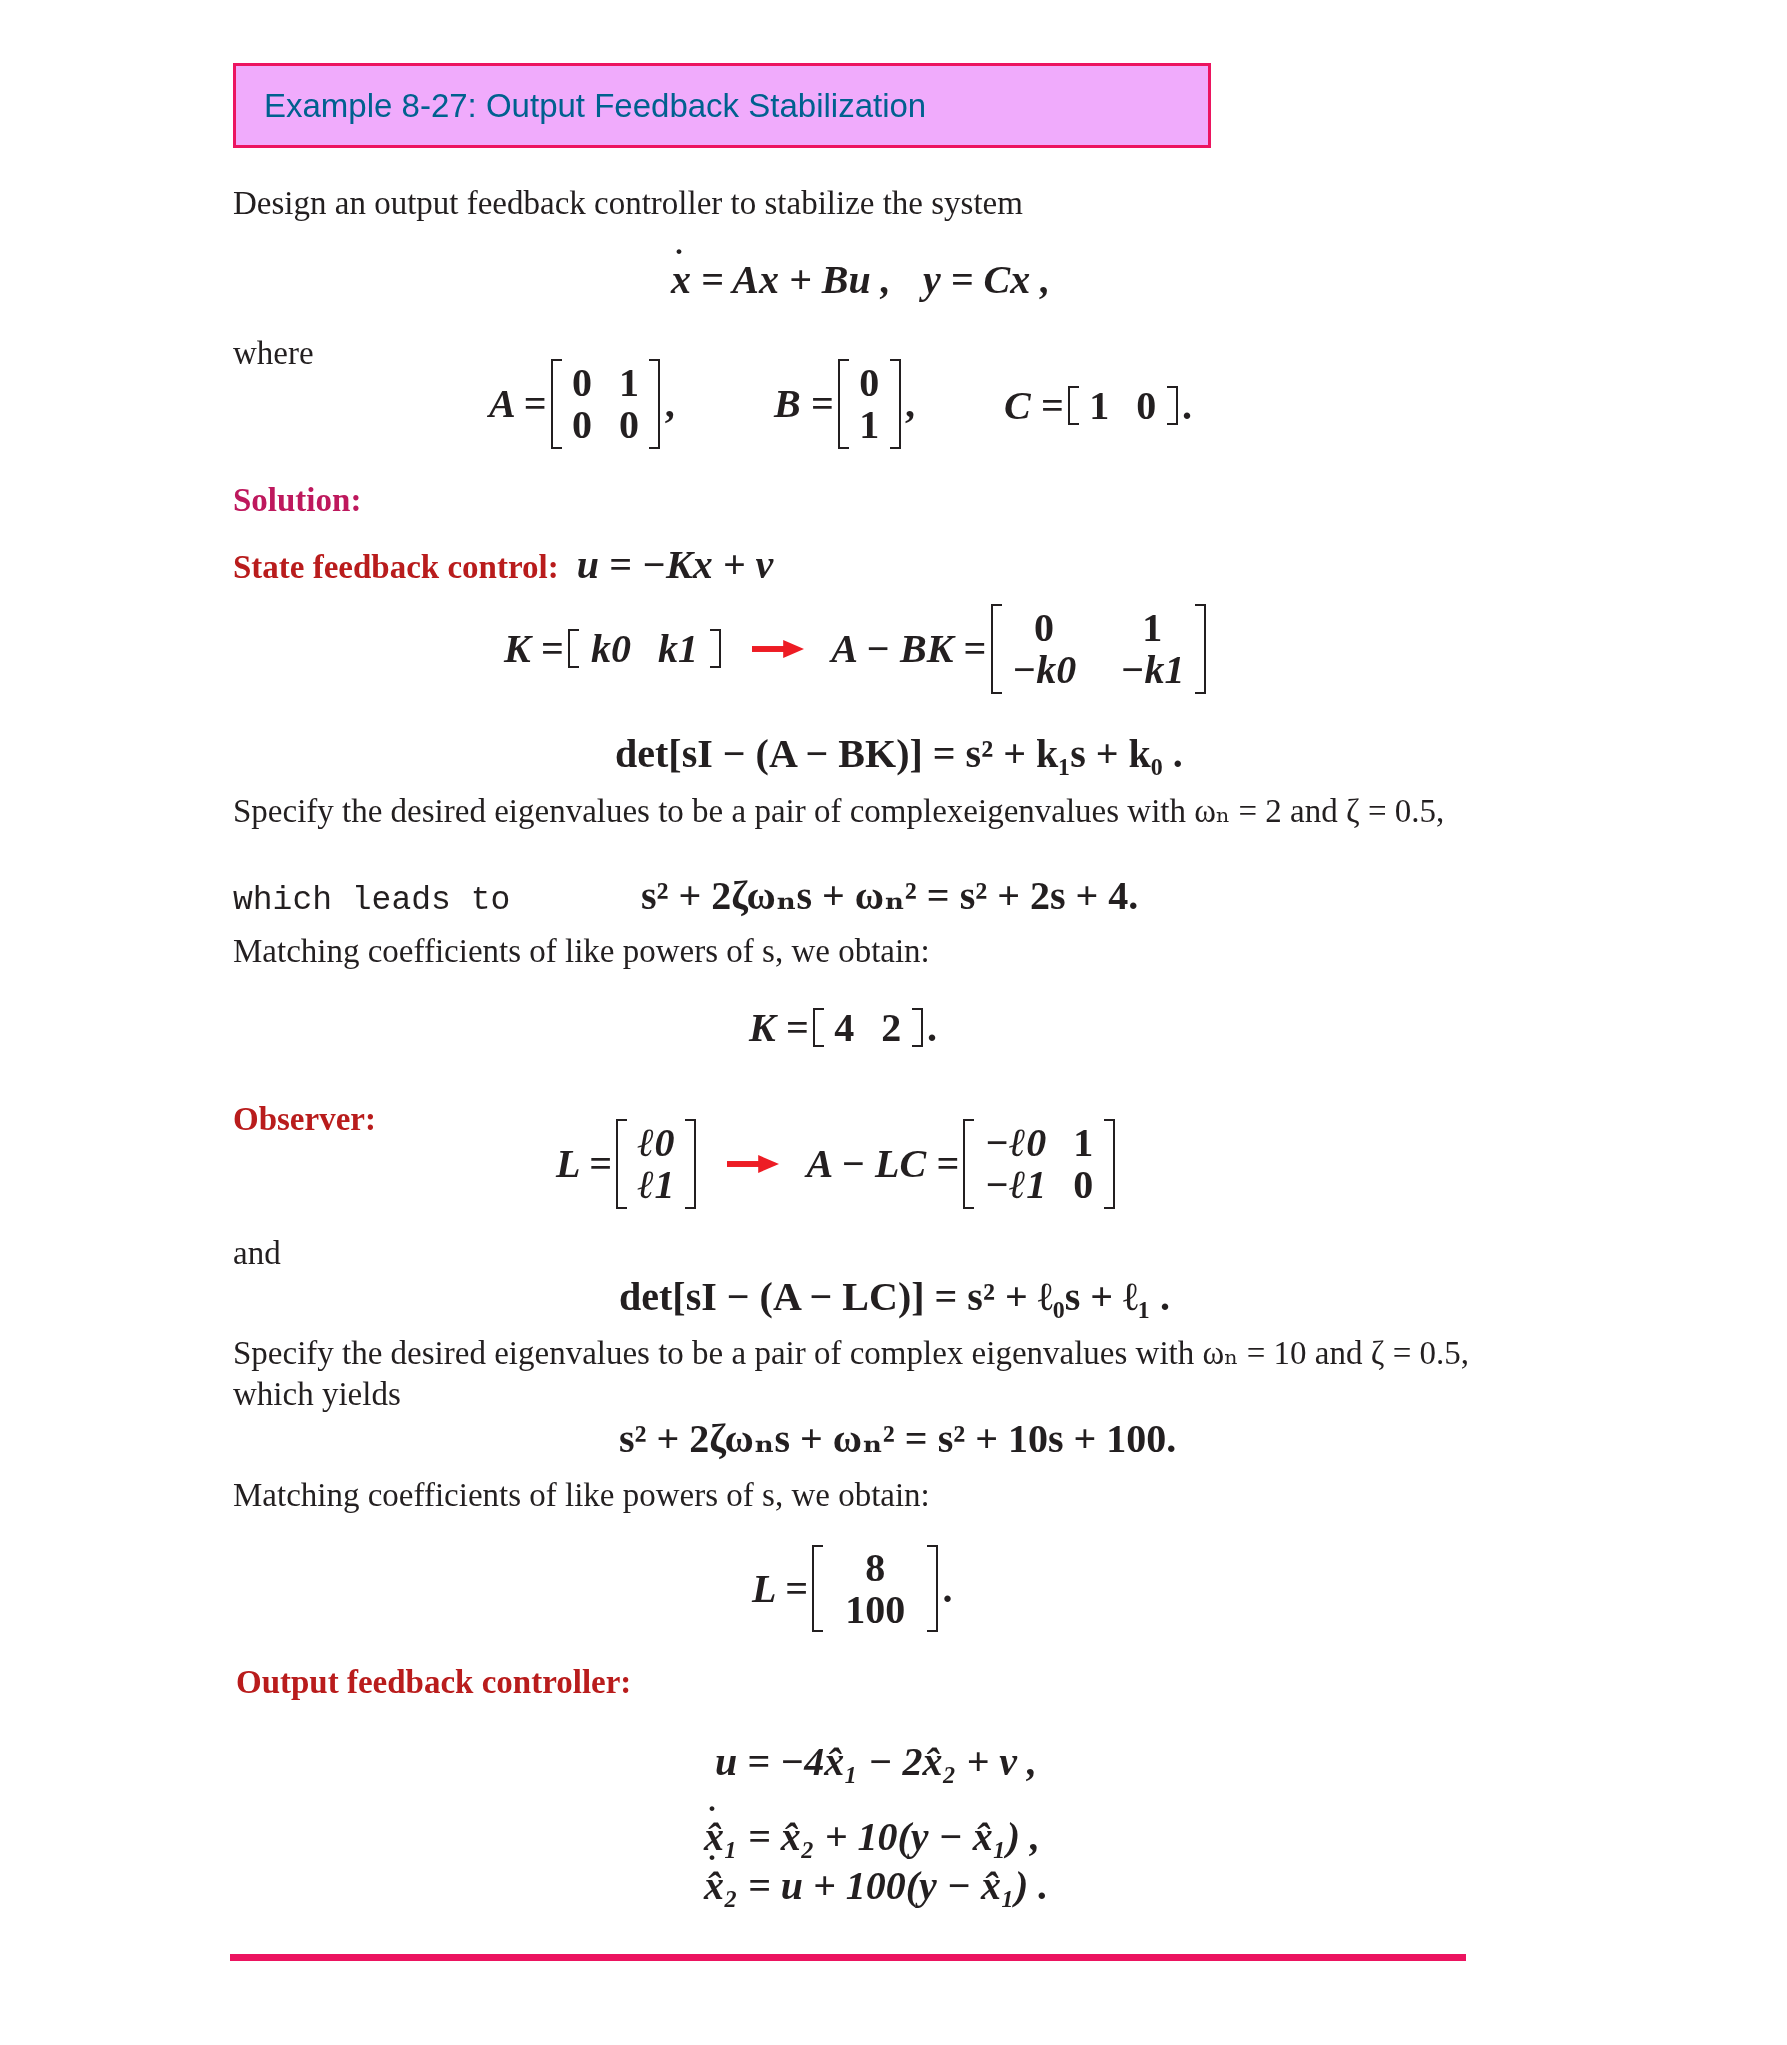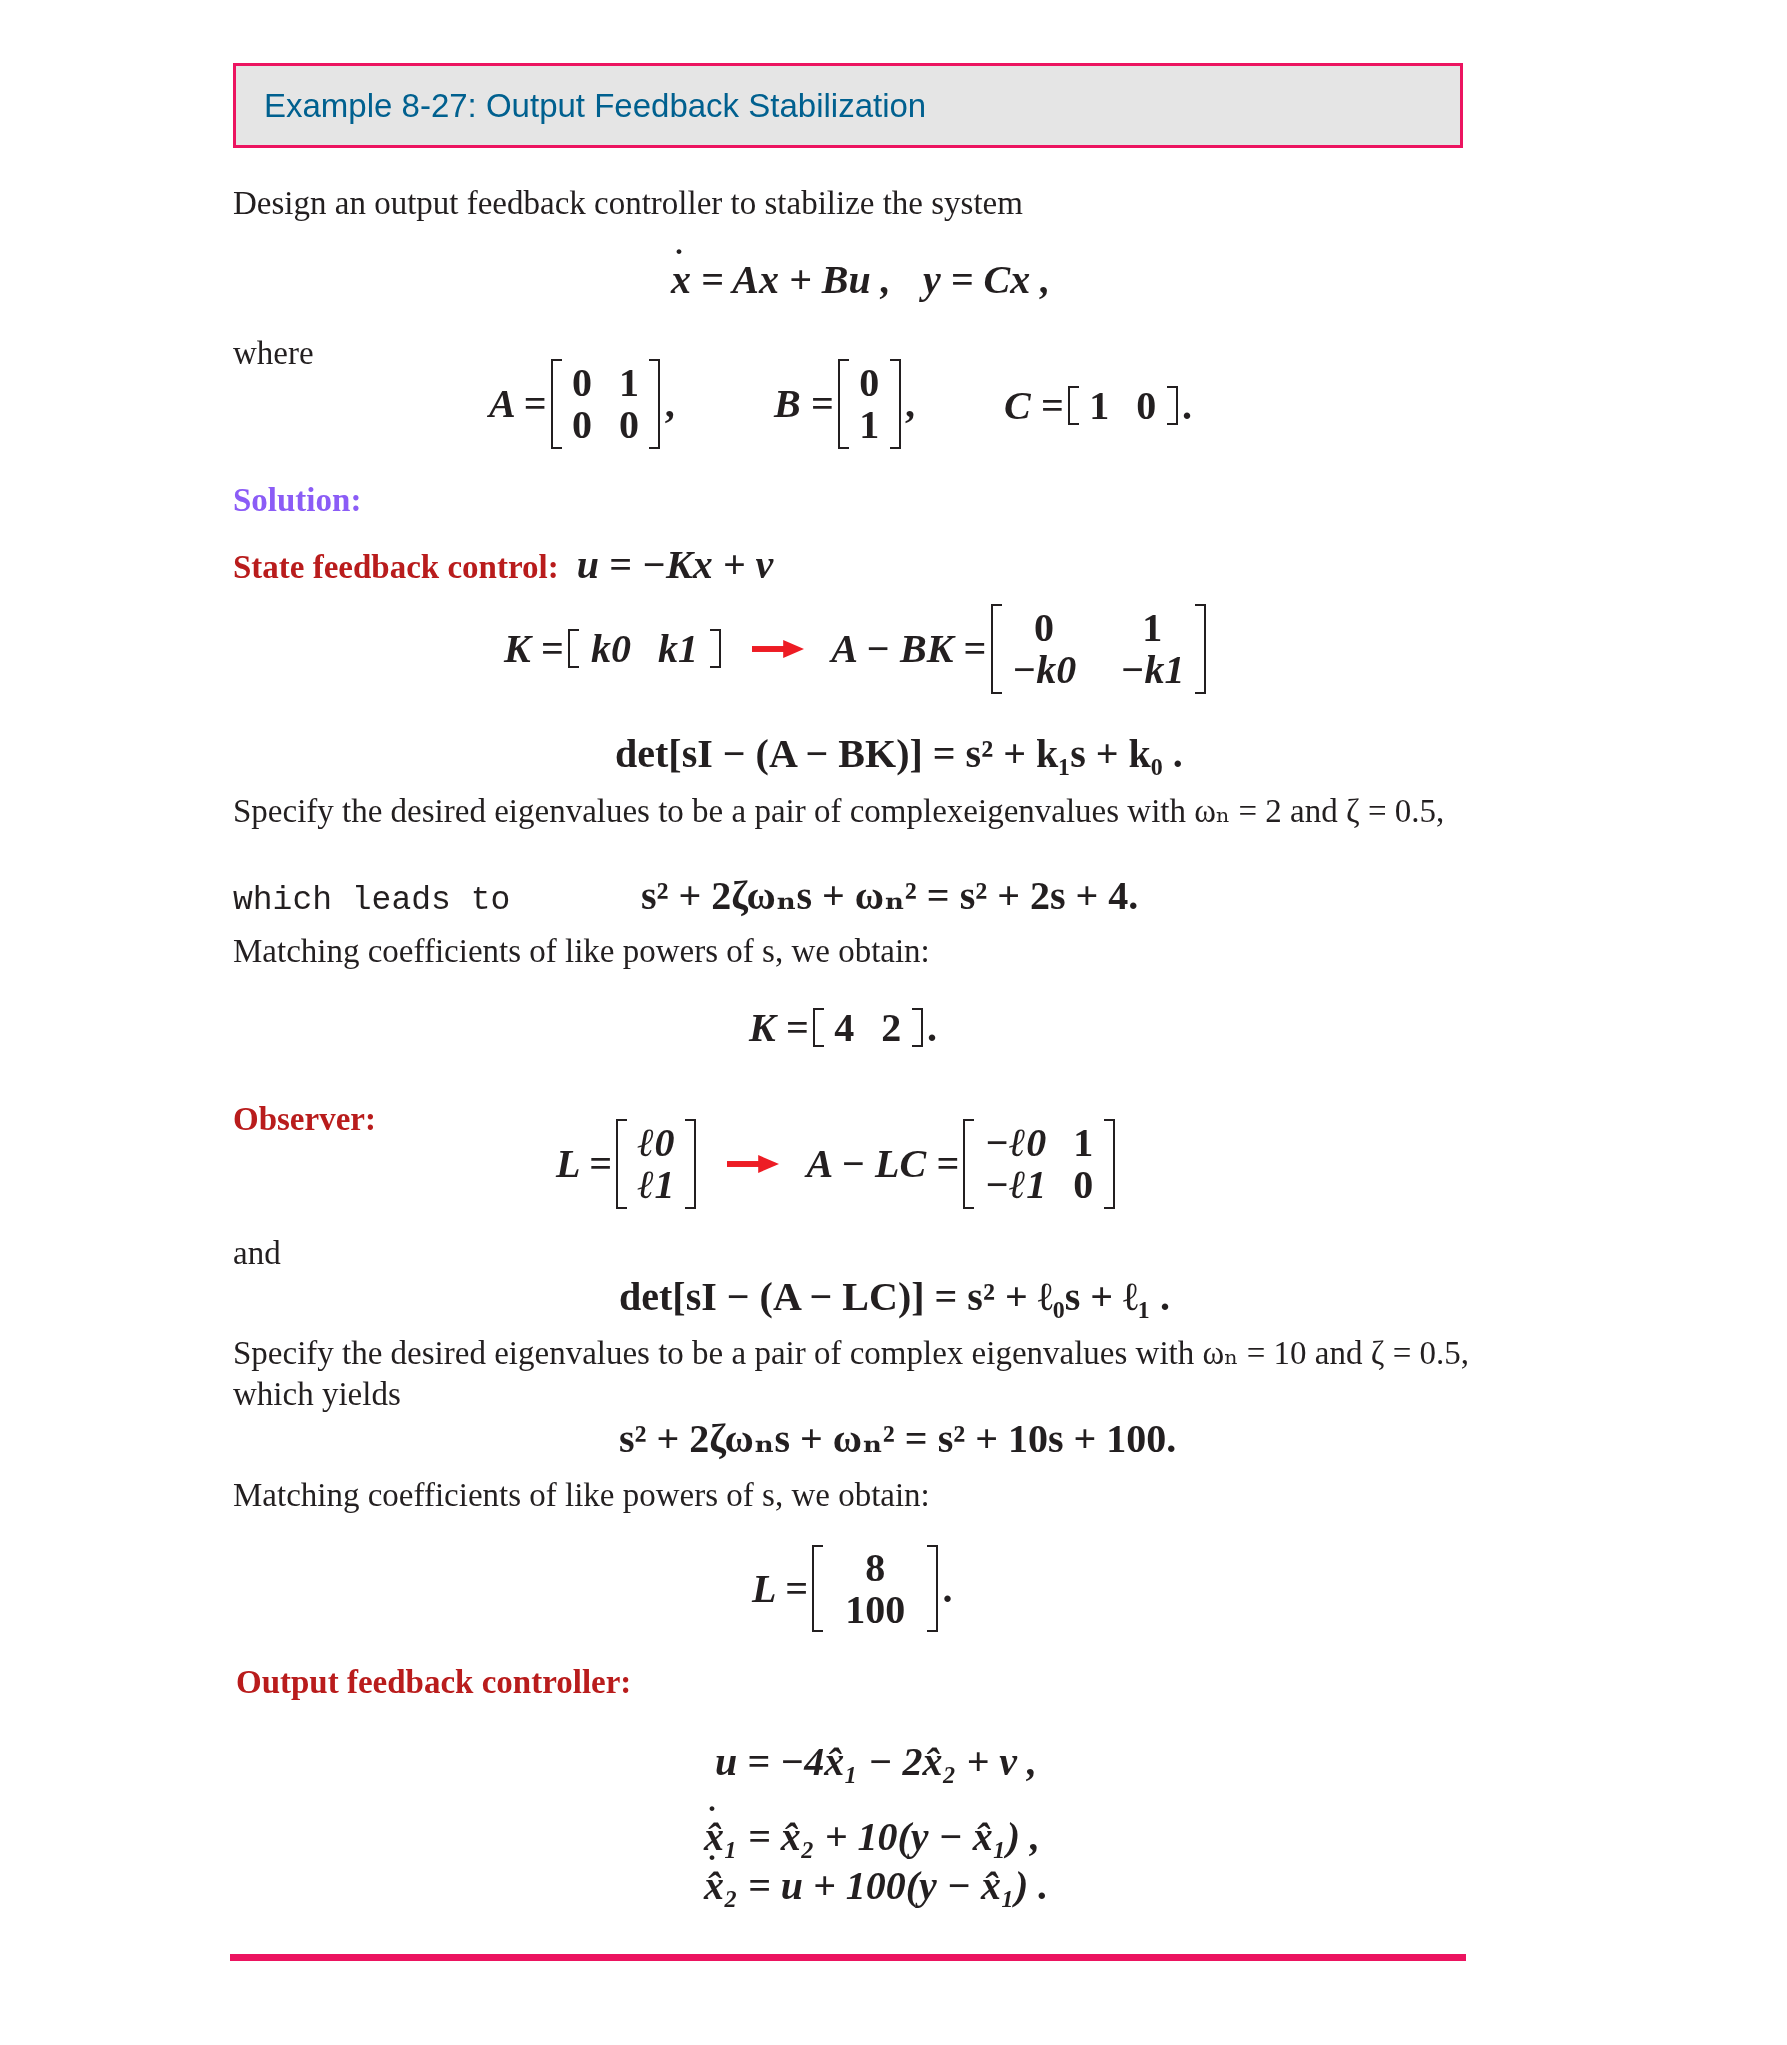--- a/index.html
+++ b/index.html
@@ -1,25 +1,25 @@
 <!DOCTYPE html>
 <html style="font-size:12px"><head>
 <meta charset="utf-8">
 <style>
   html, body { margin: 0; padding: 0; background: #ffffff; }
   body { width: 1788px; height: 2046px; position: relative; overflow: hidden;
          font-family: "Liberation Serif", "DejaVu Serif", serif; color: #231f20; }
   .abs { position: absolute; }
-  .title-box { left: 233px; top: 63px; width: 1230px; height: 85px; box-sizing: border-box;
-               background: #e5e5e5; border: 3px solid #ec1460; }
+  .title-box { left: 233px; top: 63px; width: 978px; height: 85px; box-sizing: border-box;
+               background: #f0abfc; border: 3px solid #ec1460; }
   .title-text { position: absolute; left: 28px; top: 21px; font-family: "Liberation Sans", "DejaVu Sans", sans-serif;
                 font-size: 33px; color: #00608f; white-space: nowrap; }
   .para { font-size: 33px; line-height: 39px; white-space: nowrap; }
   .heading { font-size: 33px; font-weight: bold; white-space: nowrap; }
-  .pink { color: #8b5cf6; }
+  .pink { color: #be185d; }
   .blue { color: #b91c1c; text-align: right; }
   .math { font-size: 40px; white-space: nowrap; font-weight: bold; }
   .math i { font-style: italic; }
   .mx { display: inline-flex; align-items: stretch; vertical-align: middle; margin: 0 4.4px; }
   .br-l, .br-r { width: 9px; border: 2.2px solid #231f20; }
   .br-l { border-right: none; }
   .br-r { border-left: none; }
   .mx-body { display: inline-grid; padding: 4.4px 10.4px; row-gap: 3px; column-gap: 27px; text-align: center; line-height: 39px; }
   .mx-body.c1 { grid-template-columns: auto; }
   .mx-body.c2 { grid-template-columns: auto auto; }

